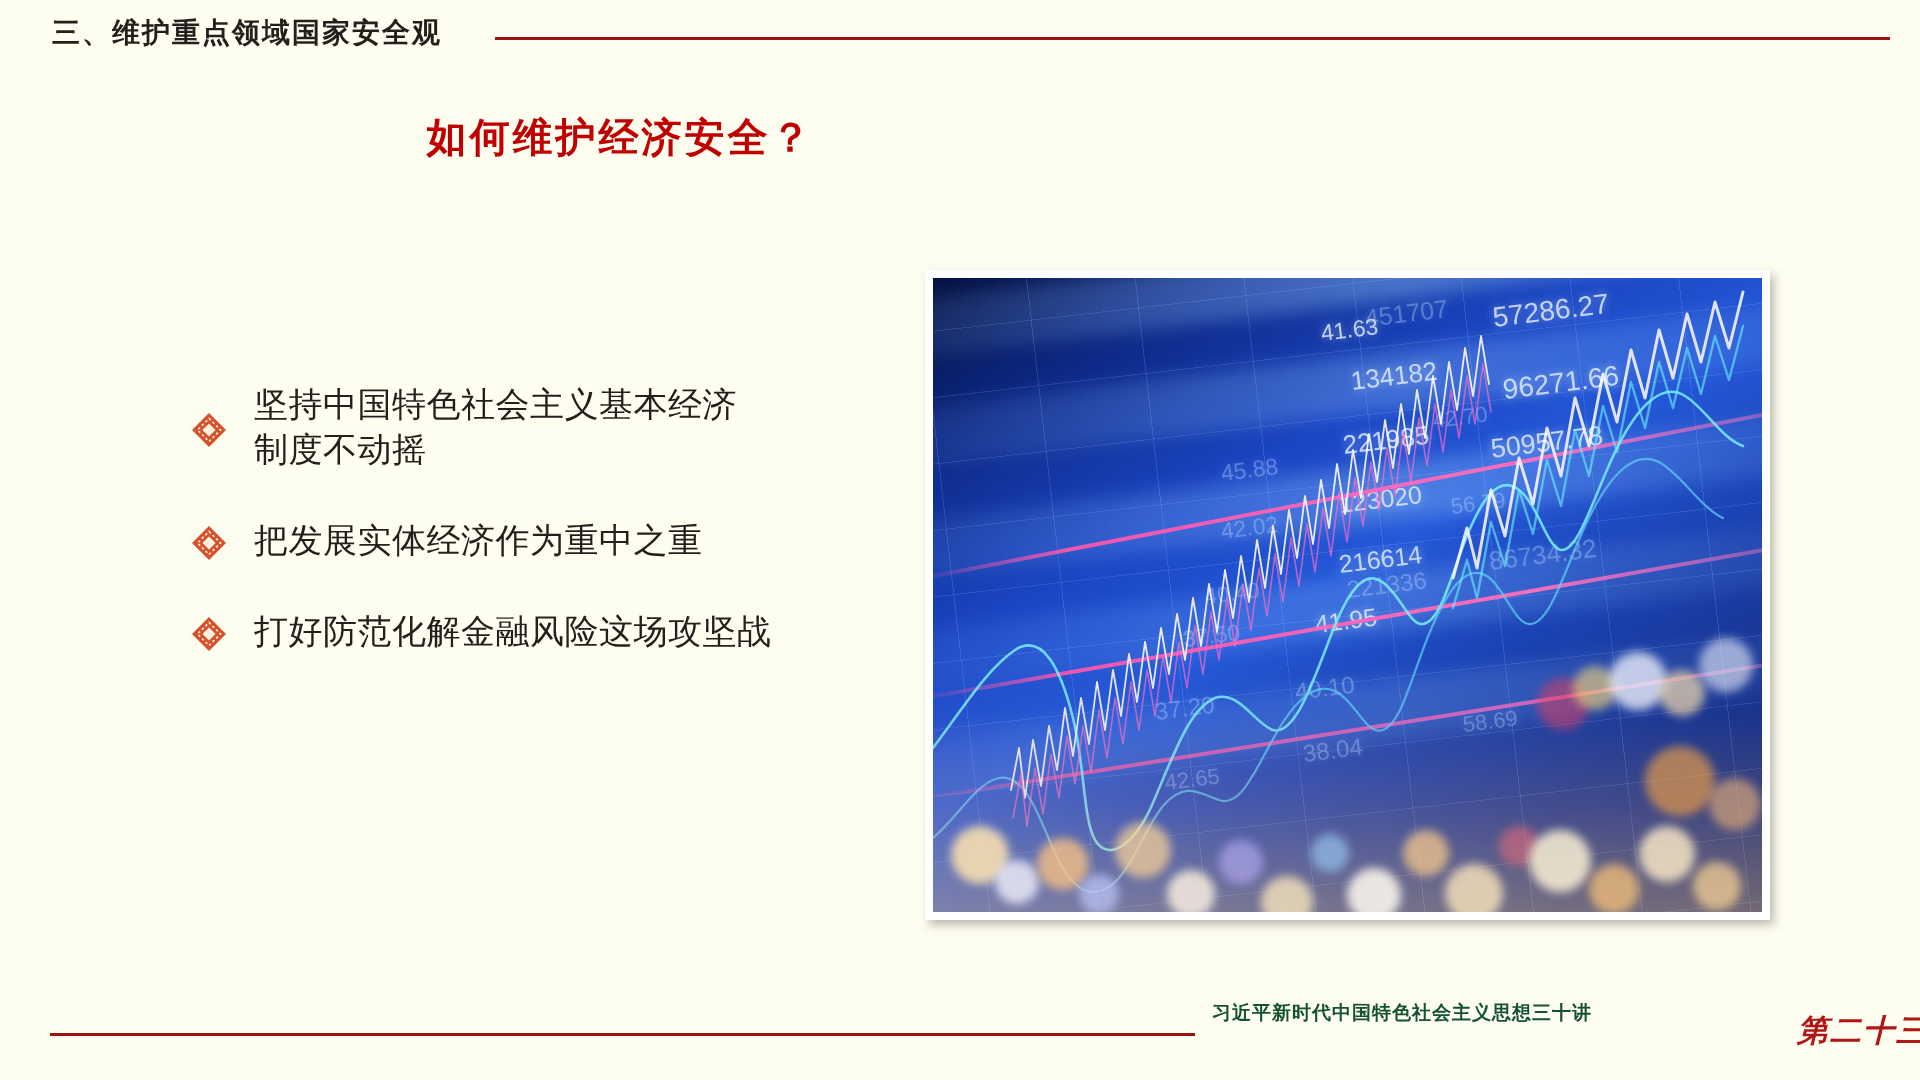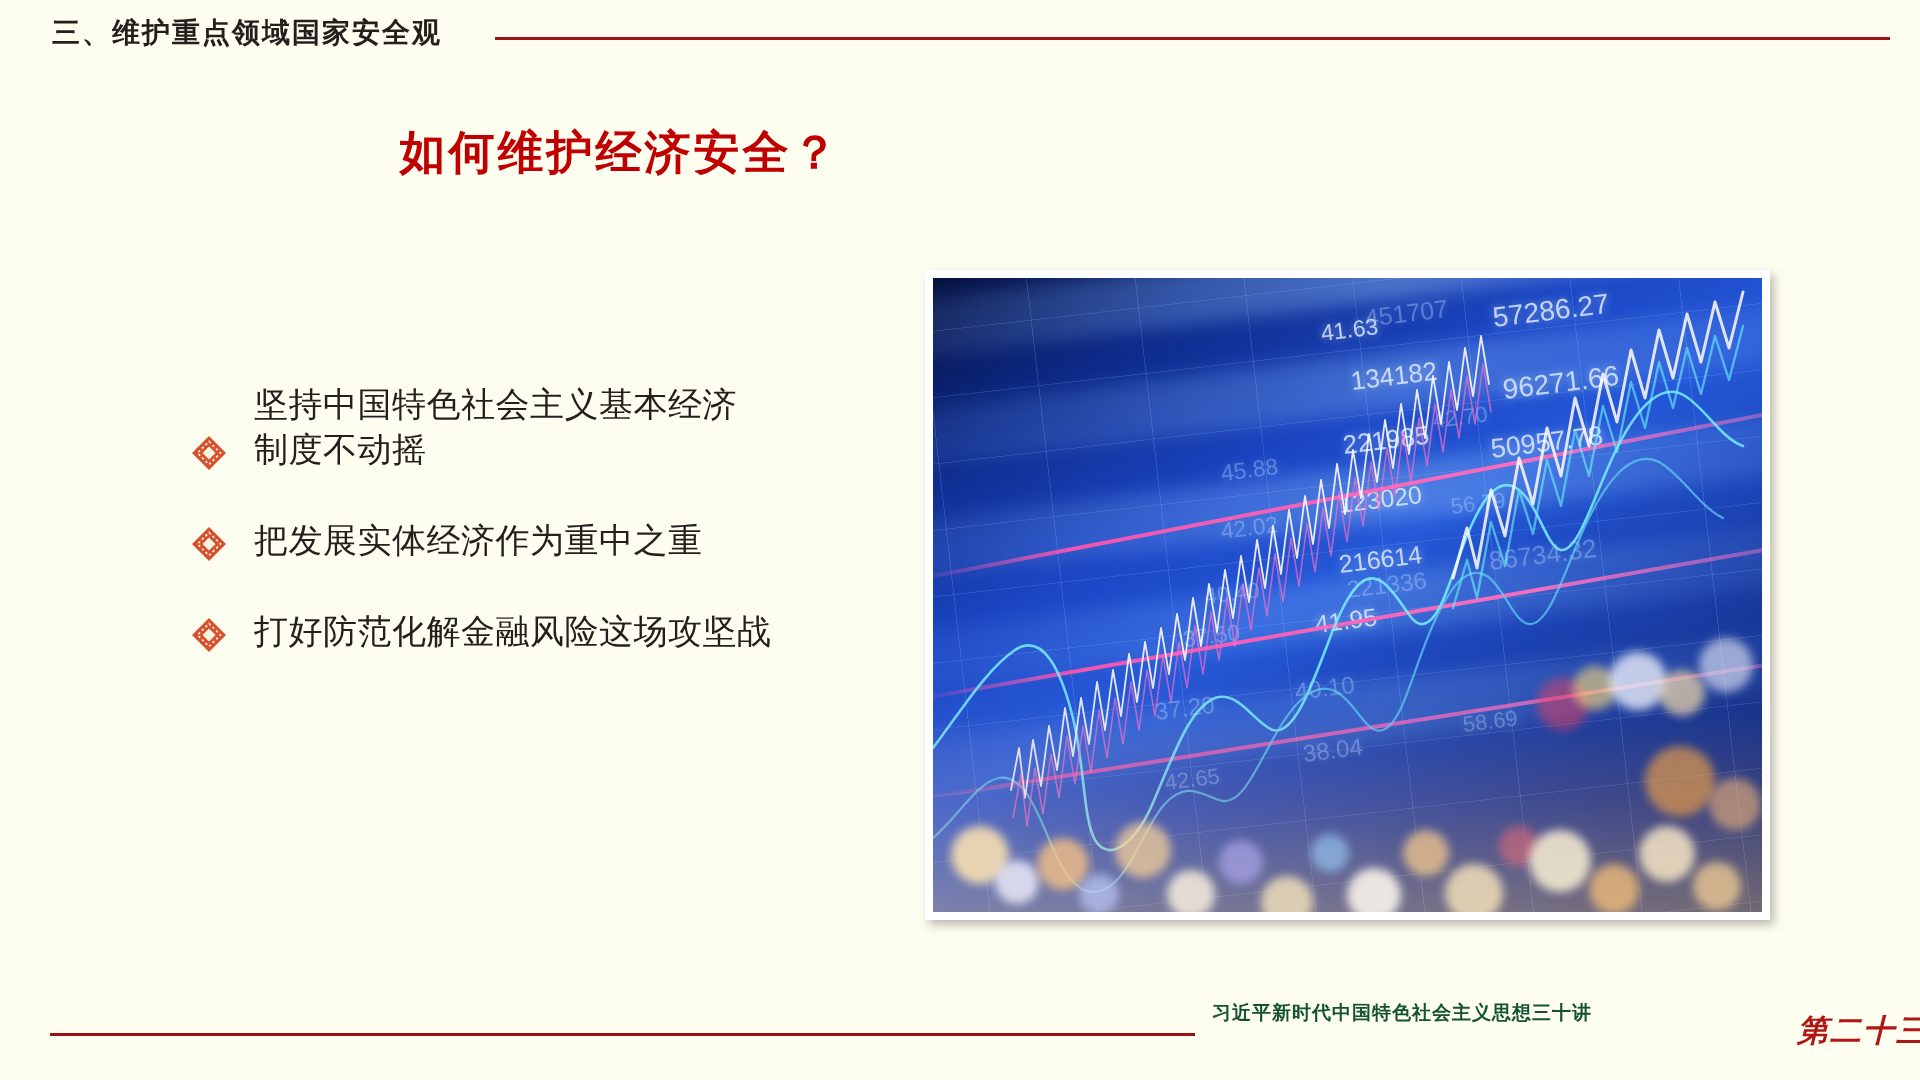--- a/index.html
+++ b/index.html
@@ -42,42 +42,42 @@
     top: 37px;
     width: 1395px;
     height: 3px;
     background: #9c1111;
   }
 
   
   #slide-title {
     position: absolute;
     left: 0;
-    top: 122px;
+    top: 110px;
     width: 1240px;
     text-align: center;
-    font-size: 46px;
+    font-size: 40px;
     font-weight: bold;
     letter-spacing: 3px;
     color: #c00000;
     white-space: nowrap;
   }
 
   
   #bullet-list {
     position: absolute;
     left: 190px;
     top: 382px;
     width: 730px;
   }
 
   .bullet-row {
     position: relative;
     display: flex;
-    align-items: flex-end;
+    align-items: center;
     margin-bottom: 46px;
   }
 
   .bullet-marker {
     flex: 0 0 auto;
     width: 38px;
     height: 38px;
     margin-top: 6px;
     margin-right: 26px;
     position: relative;

